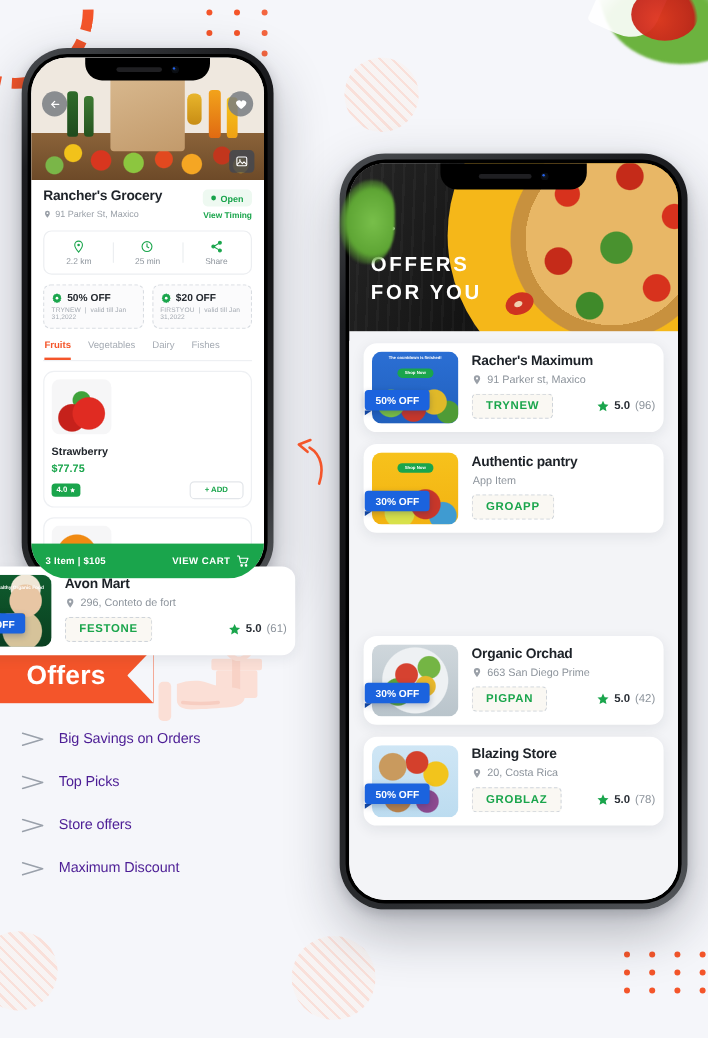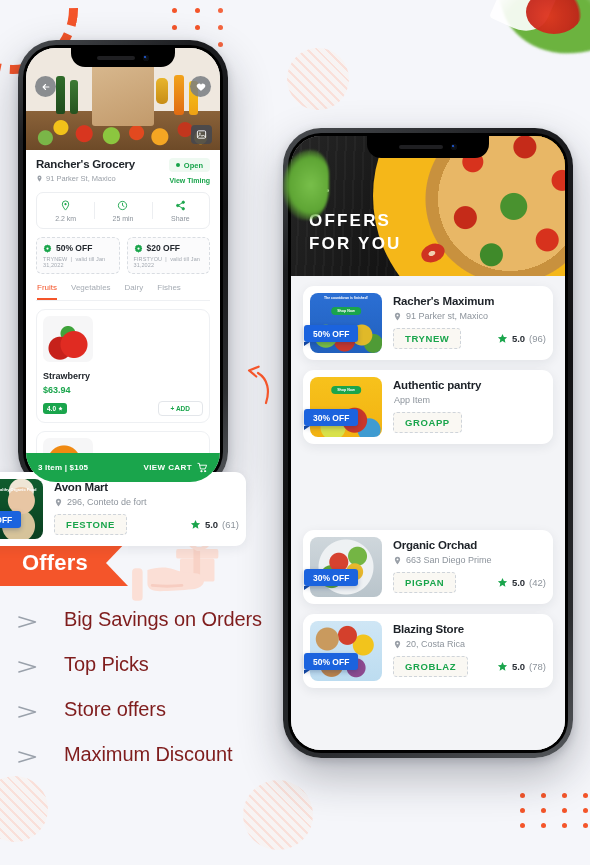--- a/index.html
+++ b/index.html
@@ -169,21 +169,21 @@
   .lp-coupons { display: flex; gap: 7px; margin-top: 8px; }
   .lp-coupon {
     flex: 1; border: 1px dashed #d9dde2; border-radius: 6px; padding: 5px 6px; background: #fbfbfc;
   }
   .lp-coupon-top { display: flex; align-items: center; gap: 4px; }
   .lp-coupon-amt { font-size: 8.5px; font-weight: 700; color: #23282e; }
   .lp-coupon-sub { font-size: 5.5px; color: #a3a9b1; margin-top: 3px; letter-spacing: .1px; }
 
   .lp-tabs { display: flex; gap: 14px; margin-top: 9px; border-bottom: 1px solid #eef0f3; padding: 0 1px; }
   .lp-tab { font-size: 8px; color: #a6acb4; padding-bottom: 6px; }
-  .lp-tab.active { color: #f4552a; font-weight: 400; border-bottom: 2px solid #f4552a; }
+  .lp-tab.active { color: #f4552a; font-weight: 700; border-bottom: 2px solid #f4552a; }
 
   .lp-prod {
     margin-top: 8px; border: 1px solid #eef0f3; border-radius: 9px;
     padding: 6px; display: flex; gap: 9px; background: #fff; flex-direction: column;
   }
   .lp-prod-img { width: 50px; height: 46px; border-radius: 7px; flex: none; }
   .img-strawberry {
     background:
       radial-gradient(circle at 62% 62%, #e02b22 0 13px, rgba(0,0,0,0) 14px),
       radial-gradient(circle at 34% 70%, #c6211b 0 11px, rgba(0,0,0,0) 12px),
@@ -362,21 +362,21 @@
   .offers-ribbon::after {
     content: ''; position: absolute; right: 0; top: 0; bottom: 0; width: 22px;
     background: #f5f6fa; clip-path: polygon(100% 0, 100% 100%, 0 50%);
   }
   .gift-deco {
     position: absolute; left: 122px; top: -14px; width: 116px; height: 92px;
   }
   .feature-list { margin-top: 22px; padding-left: 18px; }
   .feature-item { display: flex; align-items: center; gap: 11px; margin-bottom: 22px; }
   .feature-item .arrow { flex: none; width: 20px; height: 12px; }
-  .feature-item .txt { font-size: 20px; color: #7f1d1d; letter-spacing: -.1px; margin-left: 15px; }
+  .feature-item .txt { font-size: 12px; color: #4c1d95; letter-spacing: -.1px; }
 
   .v-hidden { visibility: hidden; }
 </style>
 </head>
 <body>
 
 <div class="stage">
 
   <div class="deco deco-arc-tl"></div>
   <div class="deco deco-hatch deco-hatch-a"></div>
@@ -535,21 +535,21 @@
             <div class="lp-tab active">Fruits</div>
             <div class="lp-tab">Vegetables</div>
             <div class="lp-tab">Dairy</div>
             <div class="lp-tab">Fishes</div>
           </div>
 
           <div class="lp-prod">
             <div class="lp-prod-img img-strawberry"></div>
             <div class="lp-prod-info">
               <div class="lp-prod-name">Strawberry</div>
-              <div class="lp-prod-price">$63.94</div>
+              <div class="lp-prod-price">$77.75</div>
               <div class="lp-prod-row">
                 <div class="lp-rate">
                   <span>4.0</span>
                   <svg width="5" height="5" viewBox="0 0 24 24" fill="#fff">
                     <path d="M12 2l3 6.6 7 .8-5.2 4.8 1.5 7L12 17.7 5.7 21.2l1.5-7L2 9.4l7-.8z"></path>
                     </svg>
                 </div>
                 <button class="lp-add">+ ADD</button>
               </div>
             </div>

